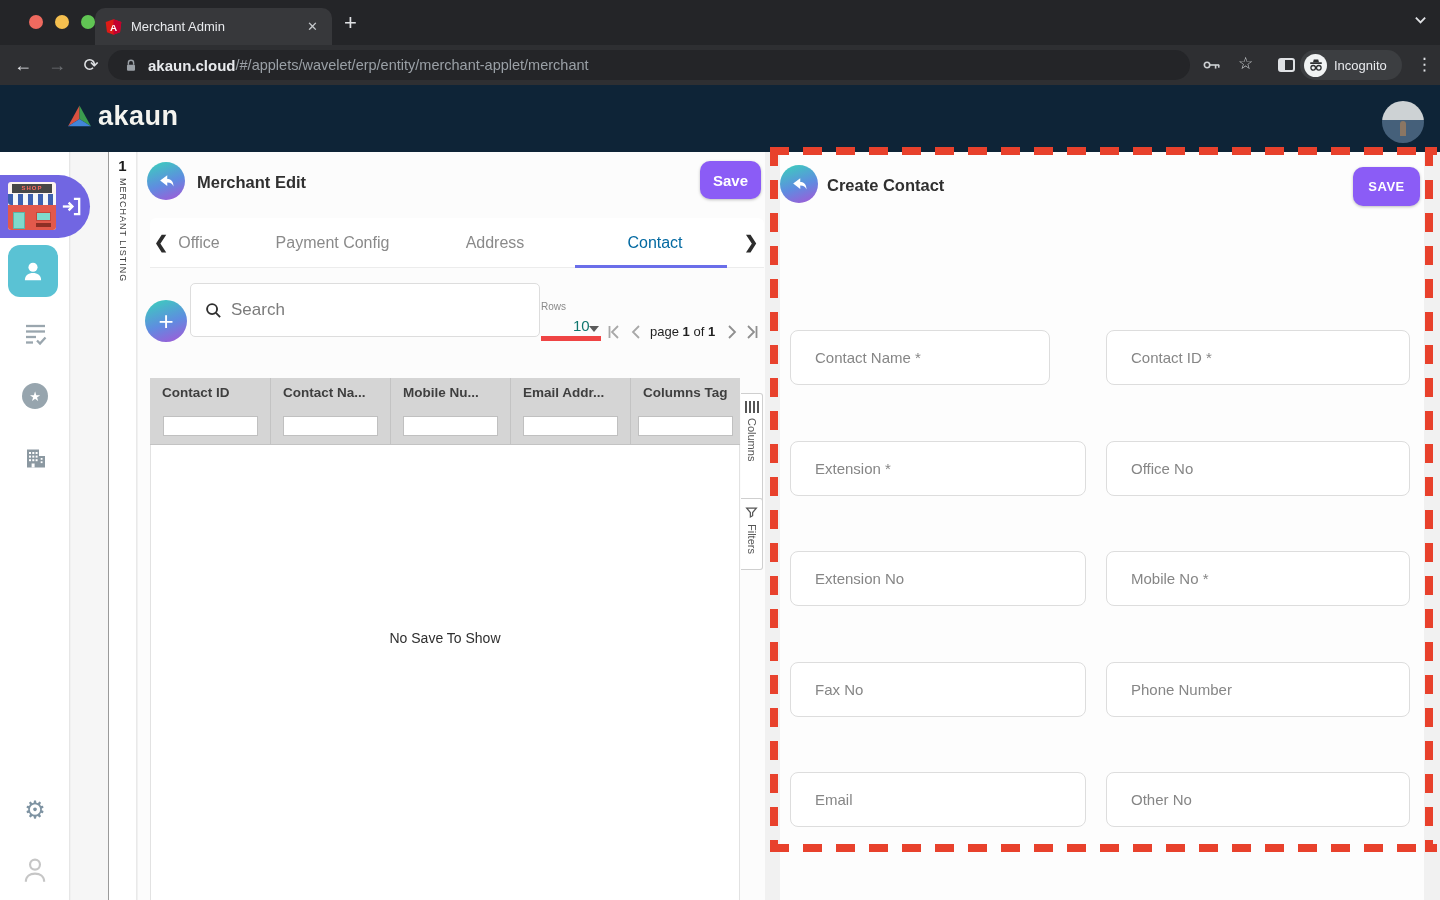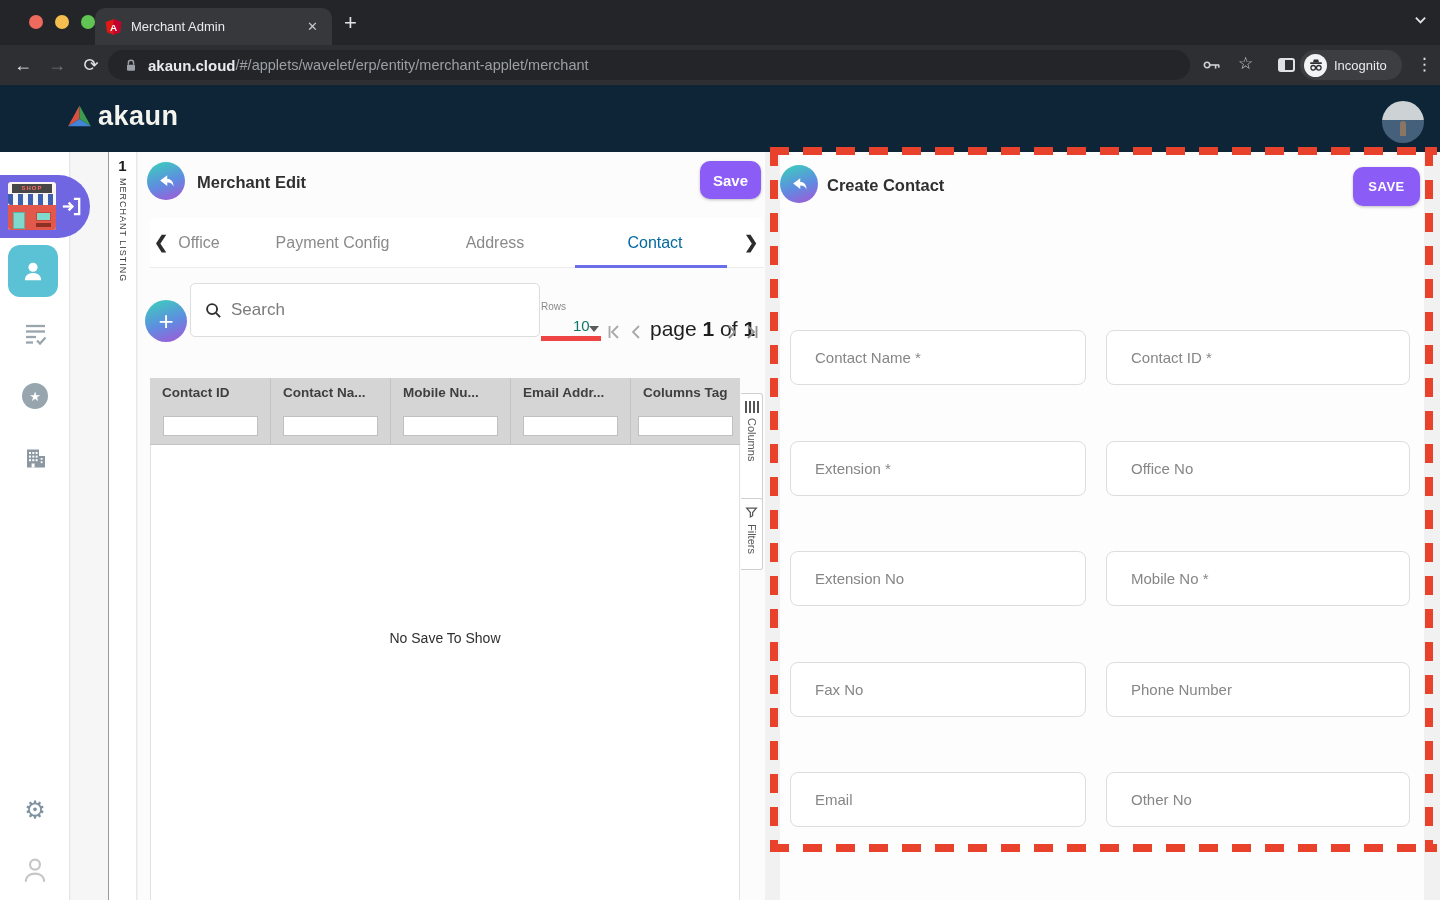--- a/index.html
+++ b/index.html
@@ -72,21 +72,21 @@
 
   
   .searchbox { position:absolute; left:52px; top:131px; width:350px; height:54px; background:#fff; border:1px solid #ddd; border-radius:5px; display:flex; align-items:center; padding-left:14px; }
   .searchbox input { border:none; outline:none; font-size:17px; color:#444; margin-left:9px; width:270px; font-family:"Liberation Sans", sans-serif; background:transparent; }
   .searchbox input::placeholder { color:#7b7b7b; }
   .rows-label { position:absolute; left:403px; top:149px; font-size:10px; color:#8a8a8a; }
   .rows-select { position:absolute; left:403px; top:165px; width:60px; height:24px; border-bottom:5px solid #ef4444; font-size:15px; color:#0f766e;padding-left:32px; }
   .rows-caret { position:absolute; right:2px; top:9px; width:0; height:0; border-left:5px solid transparent; border-right:5px solid transparent; border-top:6px solid #5b5b5b; }
   .pag { position:absolute; top:170px; height:20px; display:flex; align-items:center; color:#9f9f9f; }
   .pag svg { display:block; }
-  .pag-text { font-size:21px; color:#1f1f1f; margin:0 4px; white-space:nowrap;align-items:flex-end; }
+  .pag-text { font-size:13px; color:#1f1f1f; margin:0 4px; white-space:nowrap; }
   .pag-text b { font-weight:700; }
 
   
   .thead { position:absolute; left:12px; top:226px; width:590px; height:30px; background:#d5d5d5; display:flex; }
   .thc { font-size:13.5px; font-weight:600; color:#3f3f3f; line-height:30px; padding-left:12px; border-left:1px solid #c3c3c3; white-space:nowrap; overflow:hidden; }
   .thc:first-child { border-left:none; }
   .tfilter { position:absolute; left:12px; top:256px; width:590px; height:37px; background:#d5d5d5; border-bottom:1px solid #c3c3c3; display:flex; }
   .tfc { display:flex; align-items:center; justify-content:center; border-left:1px solid #c3c3c3; }
   .tfc:first-child { border-left:none; }
   .fin { width:95px; height:20px; border:1px solid #c0c0c0; background:#fff; outline:none; font-size:12px; padding:0 4px; font-family:"Liberation Sans", sans-serif; }
@@ -369,21 +369,21 @@
 
   <div class="card card-right">
     <div class="grad-circle abs" style="left:0px;top:13px;width:38px;height:38px">
       <svg width="20" height="20" viewBox="0 0 24 24">
         <path d="M13.5 5 L5 11.5 L13.5 18 V13.8 C17.5 13.8 19.8 15.4 21 18.6 C21 11.3 16.8 9.6 13.5 9.6 Z" fill="#ffffff"></path>
       </svg>
     </div>
     <span class="panel-title abs" style="left:47px;top:24px">Create Contact</span>
     <button class="btn-blue abs" style="left:573px;top:15px;width:67px;height:39px;font-size:13px;letter-spacing:.5px">SAVE</button>
 
-    <div class="fbox" style="left:10px;top:178px;width:296px">
+    <div class="fbox" style="left:10px;top:178px;width:260px">
         <span>Contact Name *</span>
       </div>
     <div class="fbox" style="left:326px;top:178px;width:304px">
         <span>Contact ID *</span>
       </div>
 
     <div class="fbox" style="left:10px;top:289px;width:296px">
         <span>Extension *</span>
       </div>
     <div class="fbox" style="left:326px;top:289px;width:304px">

